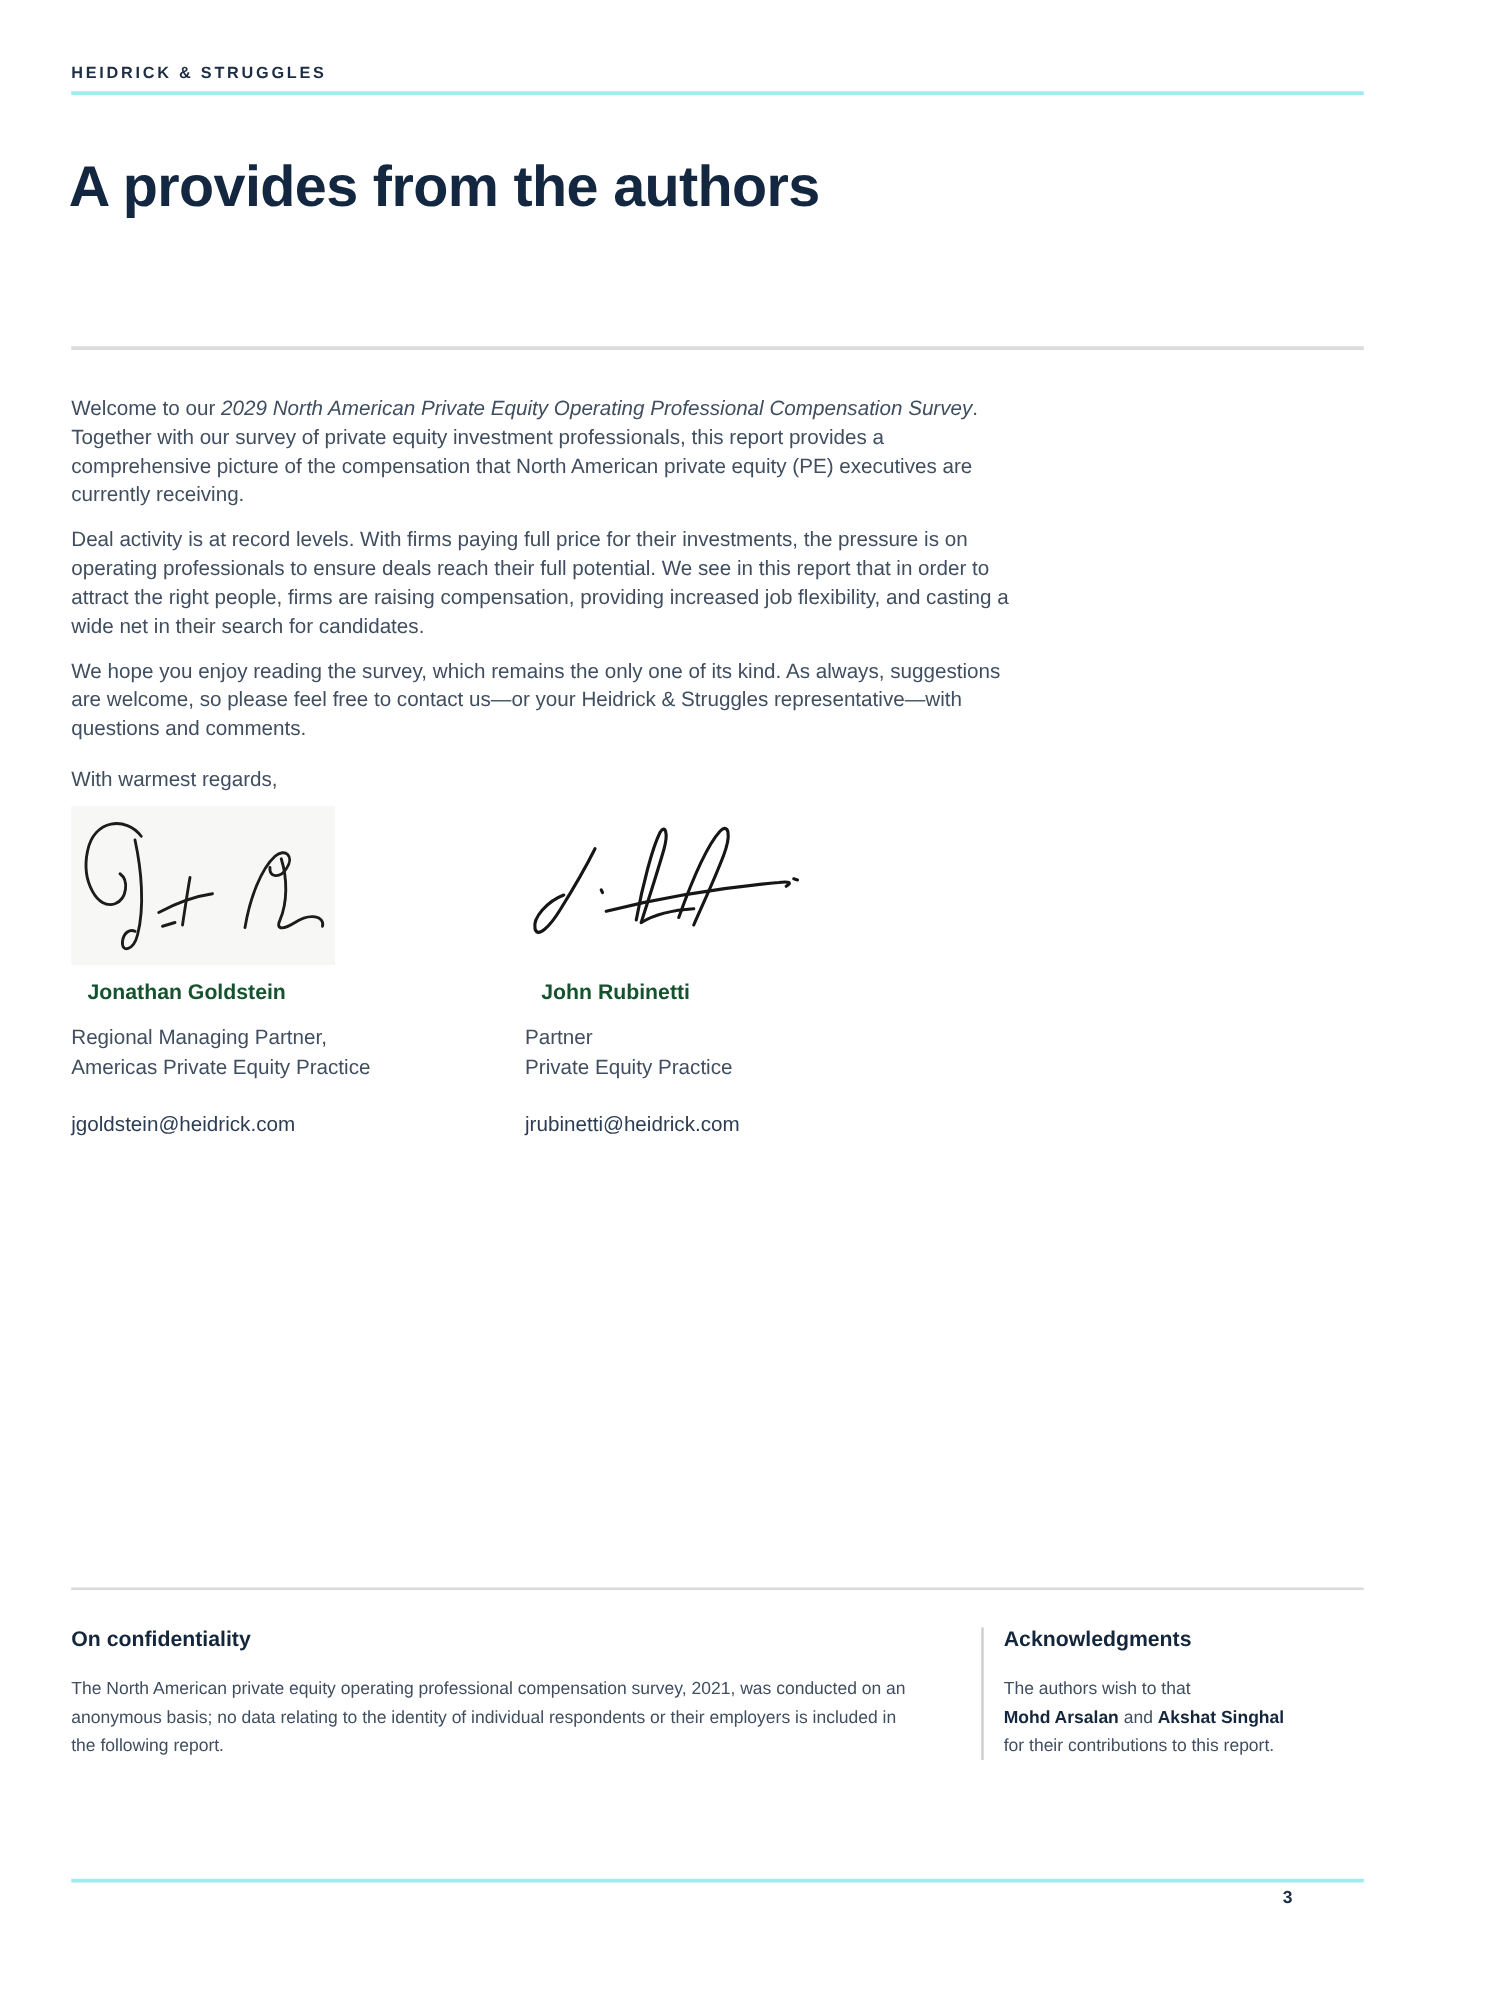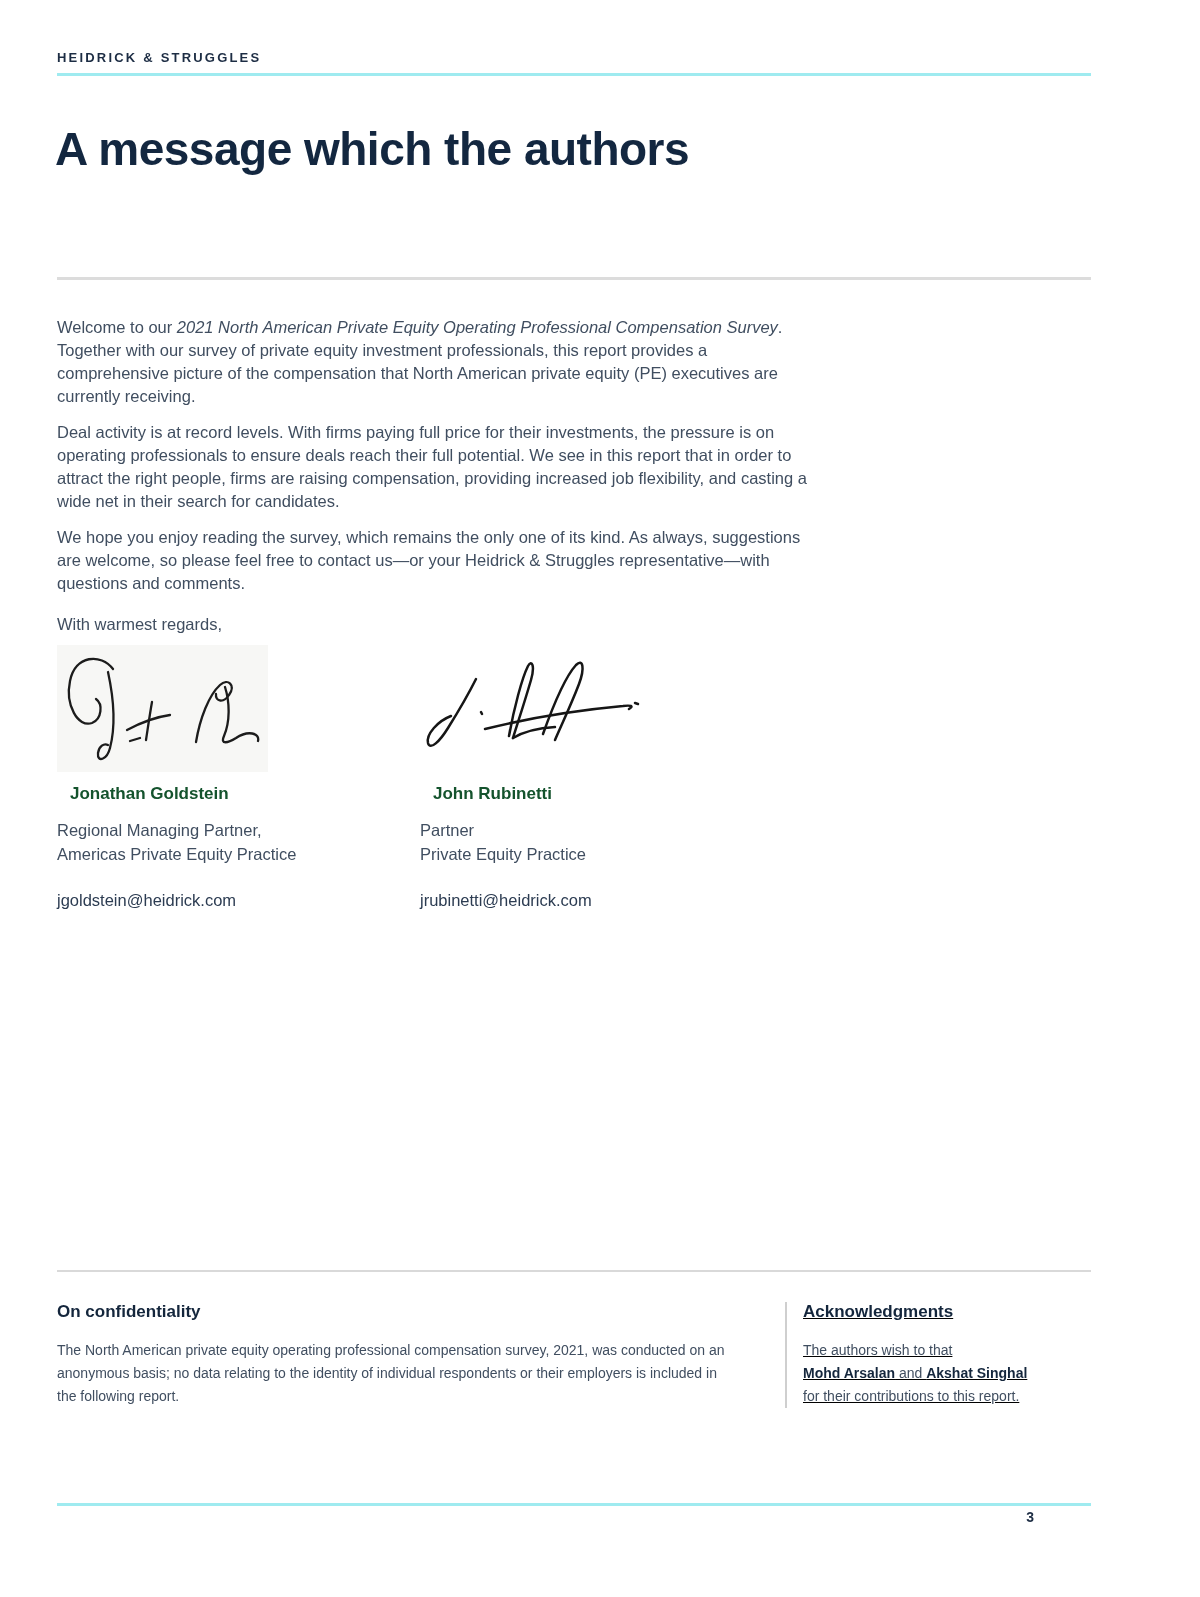--- a/index.html
+++ b/index.html
@@ -60,21 +60,21 @@
     font-size: 16.5px; line-height: 24px; color: #404e60;
   }
   .author-email {
     margin-top: 25px; font-size: 16.5px; color: #2c3c52;
   }
   
   .bottom-section { position: absolute; left: 57px; top: 1270px; width: 1086px; }
   .rule-gray-bottom { height: 2px; background: #d9d9d9; }
   .bottom-cols { display: flex; margin-top: 30px; }
   .col-left { width: 728px; box-sizing: border-box; padding-right: 40px; }
-  .col-right { flex: 1; border-left: 2px solid #cfcfcf; padding-left: 16px; text-decoration: underline; }
+  .col-right { flex: 1; border-left: 2px solid #cfcfcf; padding-left: 16px; }
   .footnote-heading {
     margin: 0 0 17px 0; font-size: 17px; font-weight: bold; color: #14263c;
   }
   .footnote-text {
     margin: 0; font-size: 14px; line-height: 23px; color: #404e60;
   }
   .col-left .footnote-text { max-width: 672px; }
   .footnote-text strong { color: #14263c; }
   
   .rule-cyan-bottom {
@@ -87,26 +87,26 @@
   }
 </style>
 </head>
 <body>
 
 <div class="page">
 
   <div class="brand">HEIDRICK &amp; STRUGGLES</div>
   <div class="rule-cyan-top"></div>
 
-  <h1 class="page-title">A message which the authors</h1>
+  <h1 class="page-title">A provides from the authors</h1>
 
   <div class="rule-gray-top"></div>
 
   <div class="letter">
-    <p><span>Welcome to our </span><span class="em">2021 North American Private Equity Operating Professional Compensation Survey</span><span>. Together with our survey of private equity investment professionals, this report provides a comprehensive picture of the compensation that North American private equity (PE) executives are currently receiving.</span></p>
+    <p><span>Welcome to our </span><span class="em">2029 North American Private Equity Operating Professional Compensation Survey</span><span>. Together with our survey of private equity investment professionals, this report provides a comprehensive picture of the compensation that North American private equity (PE) executives are currently receiving.</span></p>
     <p>Deal activity is at record levels. With firms paying full price for their investments, the pressure is on operating professionals to ensure deals reach their full potential. We see in this report that in order to attract the right people, firms are raising compensation, providing increased job flexibility, and casting a wide net in their search for candidates.</p>
     <p>We hope you enjoy reading the survey, which remains the only one of its kind. As always, suggestions are welcome, so please feel free to contact us—or your Heidrick &amp; Struggles representative—with questions and comments.</p>
     <p class="closing">With warmest regards,</p>
   </div>
 
   <div class="sig-box-left">
     <svg viewBox="0 0 211 127" fill="none" xmlns="http://www.w3.org/2000/svg">
       <g stroke="#1c1c1c" stroke-width="2.3" stroke-linecap="round" fill="none">
         <path d="M 56 24 C 44 8 18 10 13 36 C 8 60 21 83 35 78 C 45 74 46 59 39 54"></path>
         <path d="M 51 27 C 56 50 59 80 53 103 C 50 115 40 118 41 108 C 42 101 47 98 51 100"></path>

